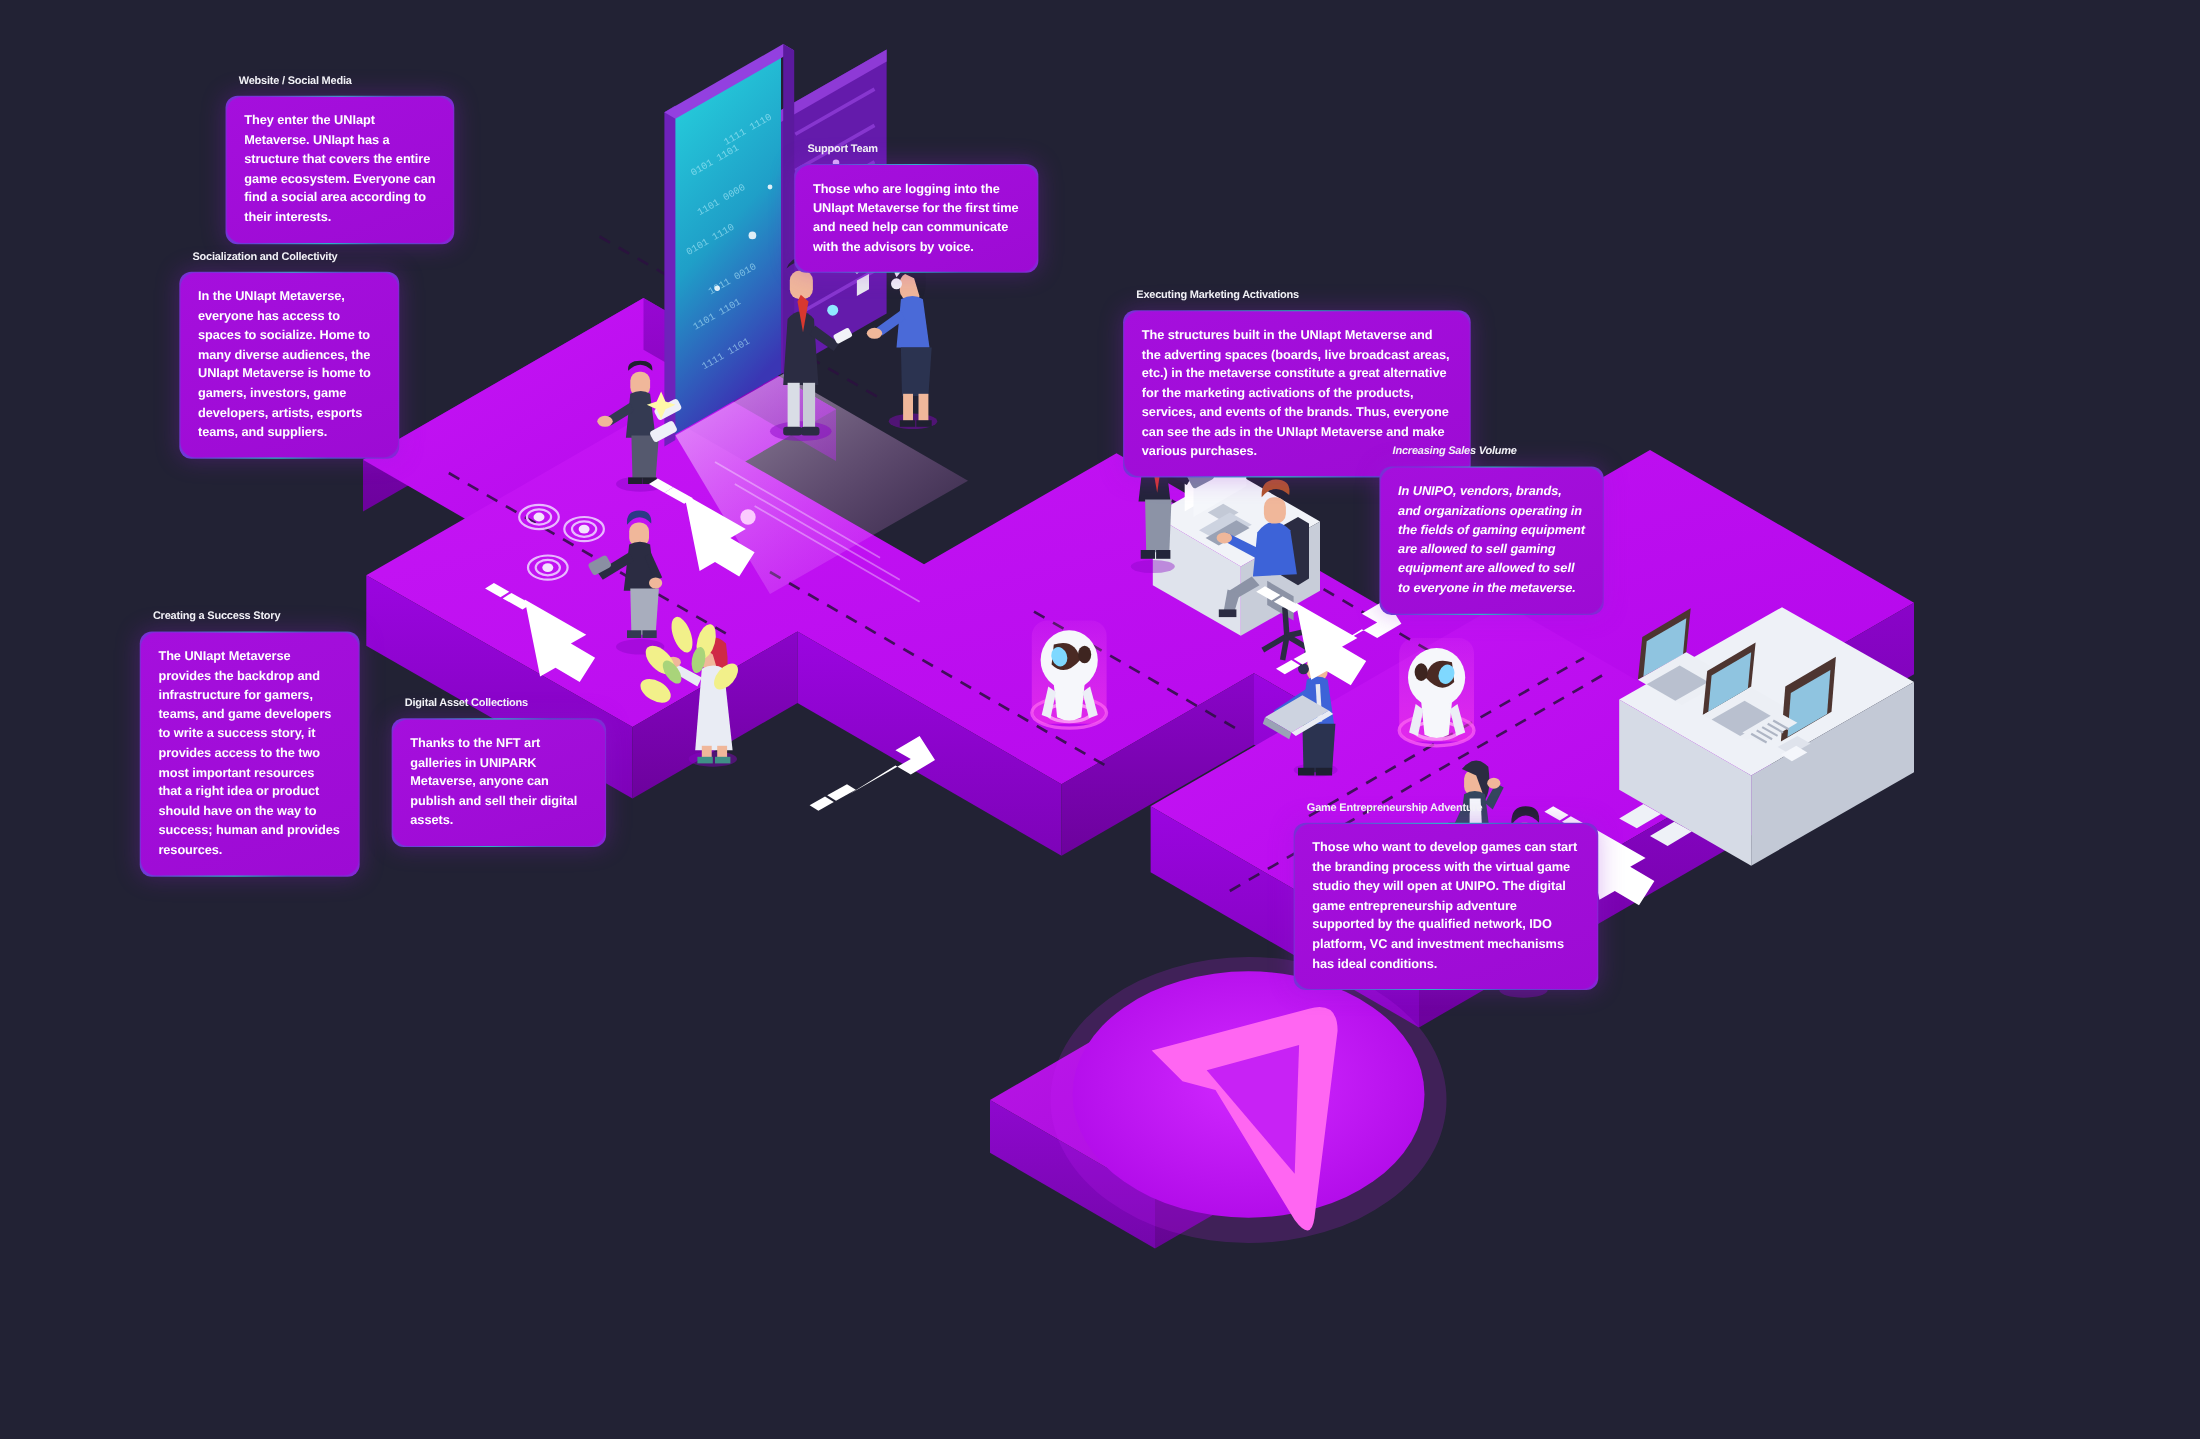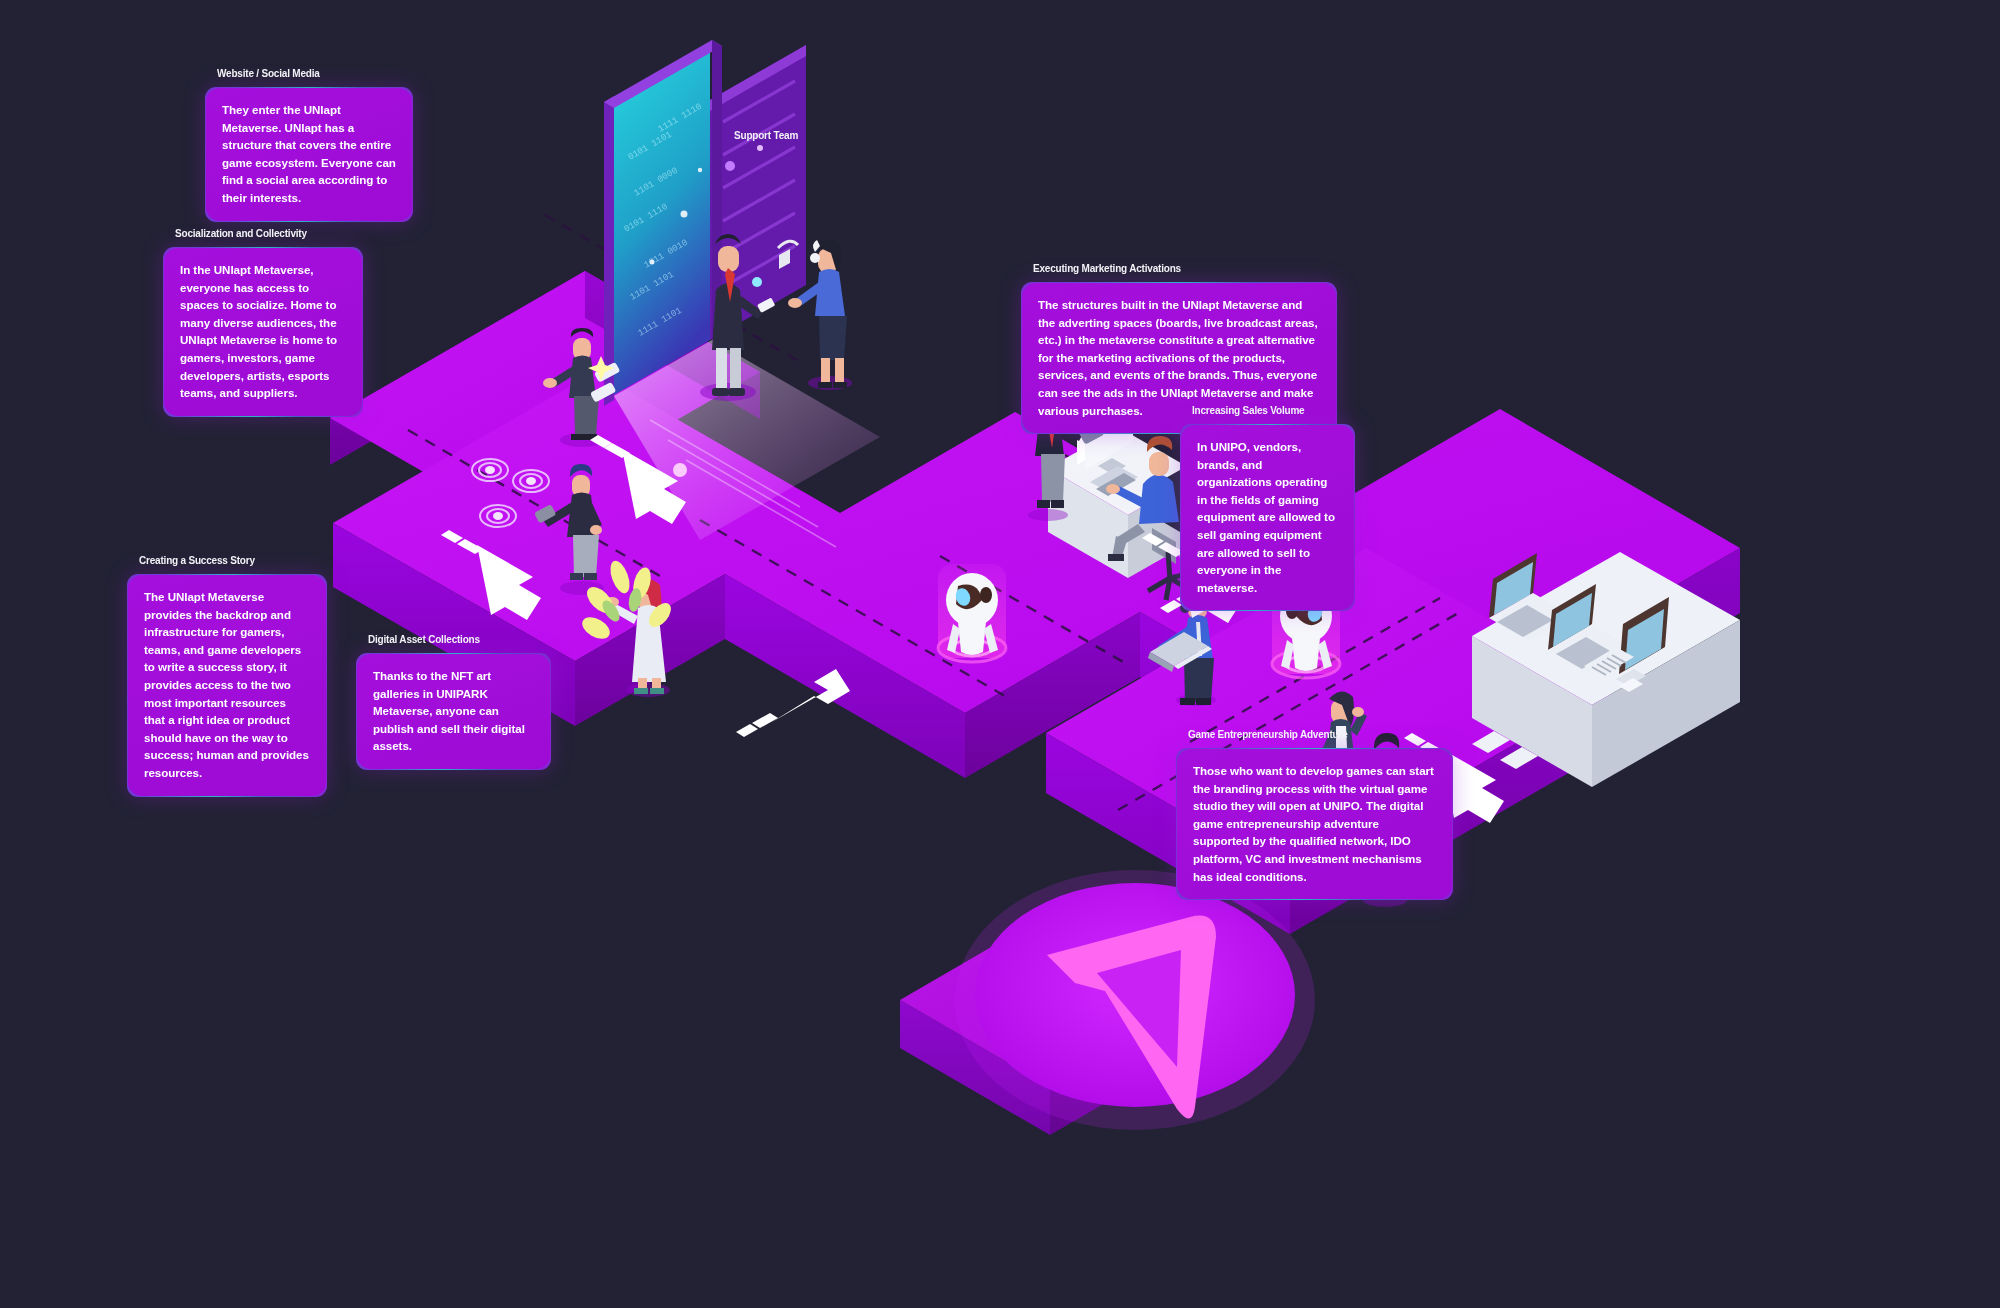--- a/index.html
+++ b/index.html
@@ -42,21 +42,21 @@
     line-height:1.52;
     font-weight:bold;
     letter-spacing:-0.05px;
   }
 
   
   #cl-website{left:205px;top:68px;width:208px;}
   #cl-support{left:722px;top:130px;width:222px;}
   #cl-social{left:163px;top:228px;width:200px;}
   #cl-marketing{left:1021px;top:263px;width:316px;}
-  #cl-sales{left:1180px;top:405px;width:175px;}
+  #cl-sales{left:1254px;top:405px;width:204px;font-style:italic;}
   #cl-success{left:127px;top:507px;width:200px;margin-top:48px;}
   #cl-nft{left:356px;top:634px;width:195px;}
   #cl-game{left:1176px;top:729px;width:277px;}
 </style>
 </head>
 <body>
 
 <div id="stage">
 
   <svg class="scene" viewBox="0 0 2000 1308">
@@ -515,20 +515,25 @@
     <div class="c-title">Website / Social Media</div>
     <div class="bubble-wrap">
       <div class="bubble">
         <p>They enter the UNIapt Metaverse. UNIapt has a structure that covers the entire game ecosystem. Everyone can find a social area according to their interests.</p>
       </div>
     </div>
   </div>
 
   <div class="callout" id="cl-support">
     <div class="c-title">Support Team</div>
+    <div class="bubble-wrap">
+      <div class="bubble">
+        <p>Those who are logging into the UNIapt Metaverse for the first time and need help can communicate with the advisors by voice.</p>
+      </div>
+    </div>
   </div>
 
   <div class="callout" id="cl-social">
     <div class="c-title">Socialization and Collectivity</div>
     <div class="bubble-wrap">
       <div class="bubble">
         <p>In the UNIapt Metaverse, everyone has access to spaces to socialize.  Home to many diverse audiences, the UNIapt Metaverse is home to gamers, investors, game developers, artists, esports teams, and suppliers.</p>
       </div>
     </div>
   </div>

